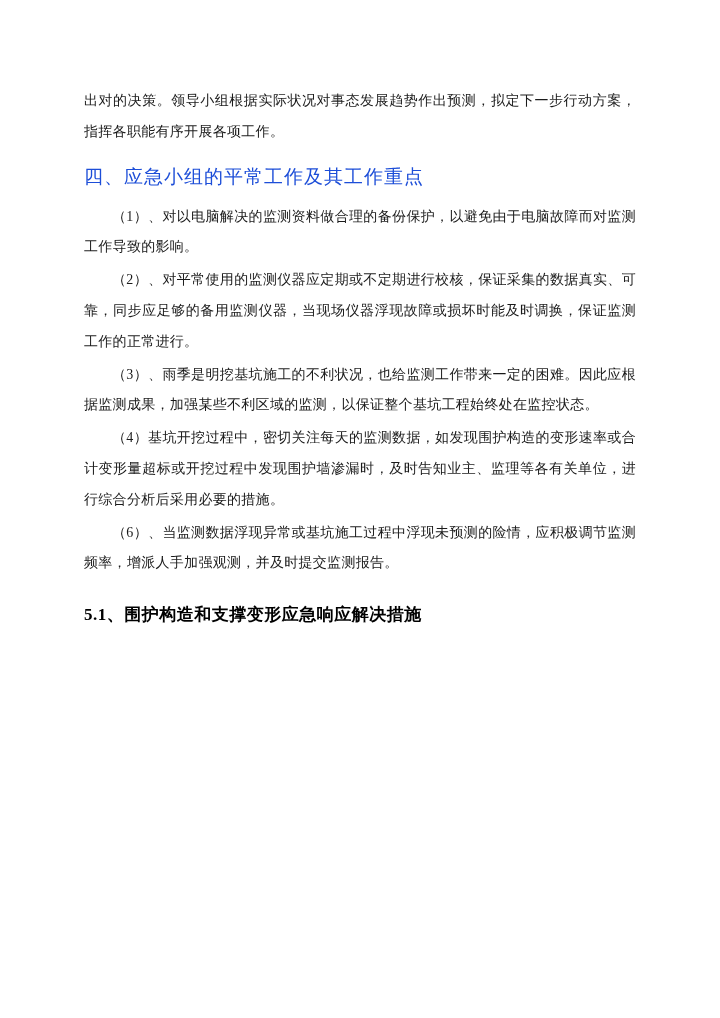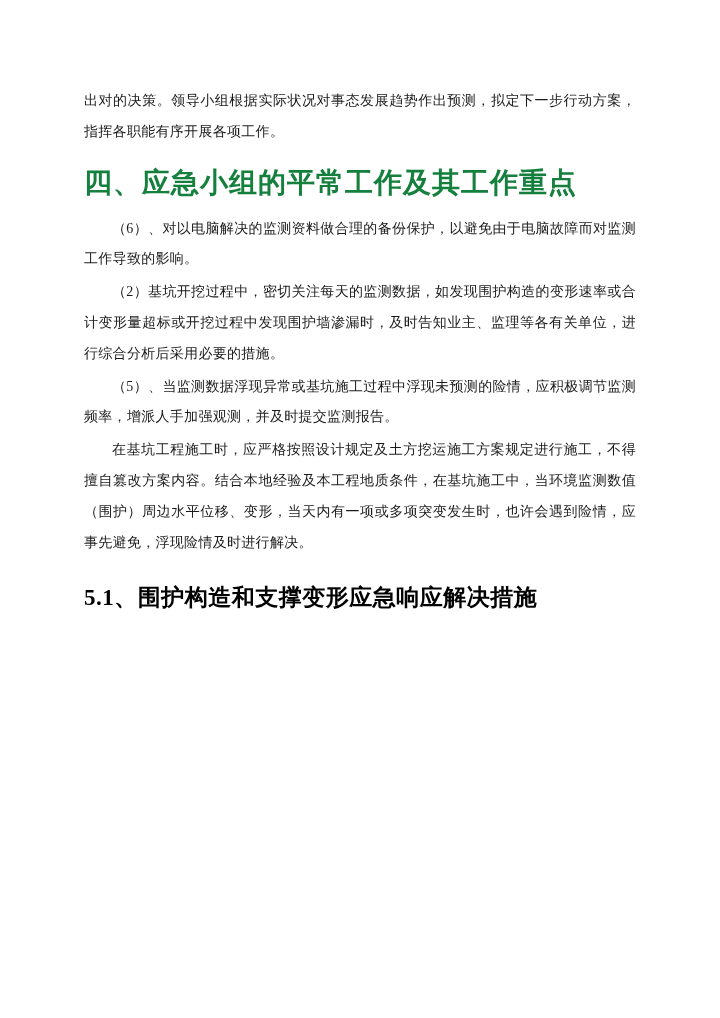--- a/index.html
+++ b/index.html
@@ -23,28 +23,28 @@
     line-height: 2.2;
     text-align: justify;
     margin: 0 0 2px 0;
     text-indent: 2em;
     letter-spacing: 0.3px;
   }
   p.body.noindent {
     text-indent: 0;
   }
   h2.h-major {
-    font-size: 28px;
-    font-weight: bold;
+    font-size: 19px;
+    font-weight: normal;
     letter-spacing: 1px;
     margin: 16px 0 12px 0;
-    color: #15803d;
+    color: #1d4ed8;
   }
   h3.h-sub {
-    font-size: 23px;
+    font-size: 17px;
     font-weight: bold;
     letter-spacing: 0.5px;
     margin: 24px 0 14px 0;
     color: #000000;
   }
   p.sub-num {
     font-size: 14.8px;
     line-height: 2.2;
     margin: 0 0 2px 0;
     text-indent: 2em;
@@ -53,28 +53,29 @@
 </style>
 </head>
 <body>
 
 <div class="page">
 
   <p class="body noindent">出对的决策。领导小组根据实际状况对事态发展趋势作出预测，拟定下一步行动方案，指挥各职能有序开展各项工作。</p>
 
   <h2 class="h-major">四、应急小组的平常工作及其工作重点</h2>
 
-  <p class="body">（6）、对以电脑解决的监测资料做合理的备份保护，以避免由于电脑故障而对监测工作导致的影响。</p>
+  <p class="body">（1）、对以电脑解决的监测资料做合理的备份保护，以避免由于电脑故障而对监测工作导致的影响。</p>
+
+  <p class="body">（2）、对平常使用的监测仪器应定期或不定期进行校核，保证采集的数据真实、可靠，同步应足够的备用监测仪器，当现场仪器浮现故障或损坏时能及时调换，保证监测工作的正常进行。</p>
+
+  <p class="body">（3）、雨季是明挖基坑施工的不利状况，也给监测工作带来一定的困难。因此应根据监测成果，加强某些不利区域的监测，以保证整个基坑工程始终处在监控状态。</p>
+
+  <p class="body">（4）基坑开挖过程中，密切关注每天的监测数据，如发现围护构造的变形速率或合计变形量超标或开挖过程中发现围护墙渗漏时，及时告知业主、监理等各有关单位，进行综合分析后采用必要的措施。</p>
+
+  <p class="body">（6）、当监测数据浮现异常或基坑施工过程中浮现未预测的险情，应积极调节监测频率，增派人手加强观测，并及时提交监测报告。</p>
 
 
-
-  <p class="body">（2）基坑开挖过程中，密切关注每天的监测数据，如发现围护构造的变形速率或合计变形量超标或开挖过程中发现围护墙渗漏时，及时告知业主、监理等各有关单位，进行综合分析后采用必要的措施。</p>
-
-  <p class="body">（5）、当监测数据浮现异常或基坑施工过程中浮现未预测的险情，应积极调节监测频率，增派人手加强观测，并及时提交监测报告。</p>
-
-
-  <p class="body">在基坑工程施工时，应严格按照设计规定及土方挖运施工方案规定进行施工，不得擅自篡改方案内容。结合本地经验及本工程地质条件，在基坑施工中，当环境监测数值（围护）周边水平位移、变形，当天内有一项或多项突变发生时，也许会遇到险情，应事先避免，浮现险情及时进行解决。</p>
 
   <h3 class="h-sub">5.1、围护构造和支撑变形应急响应解决措施</h3>
 
 
 
 </div>
 
 </body></html>

